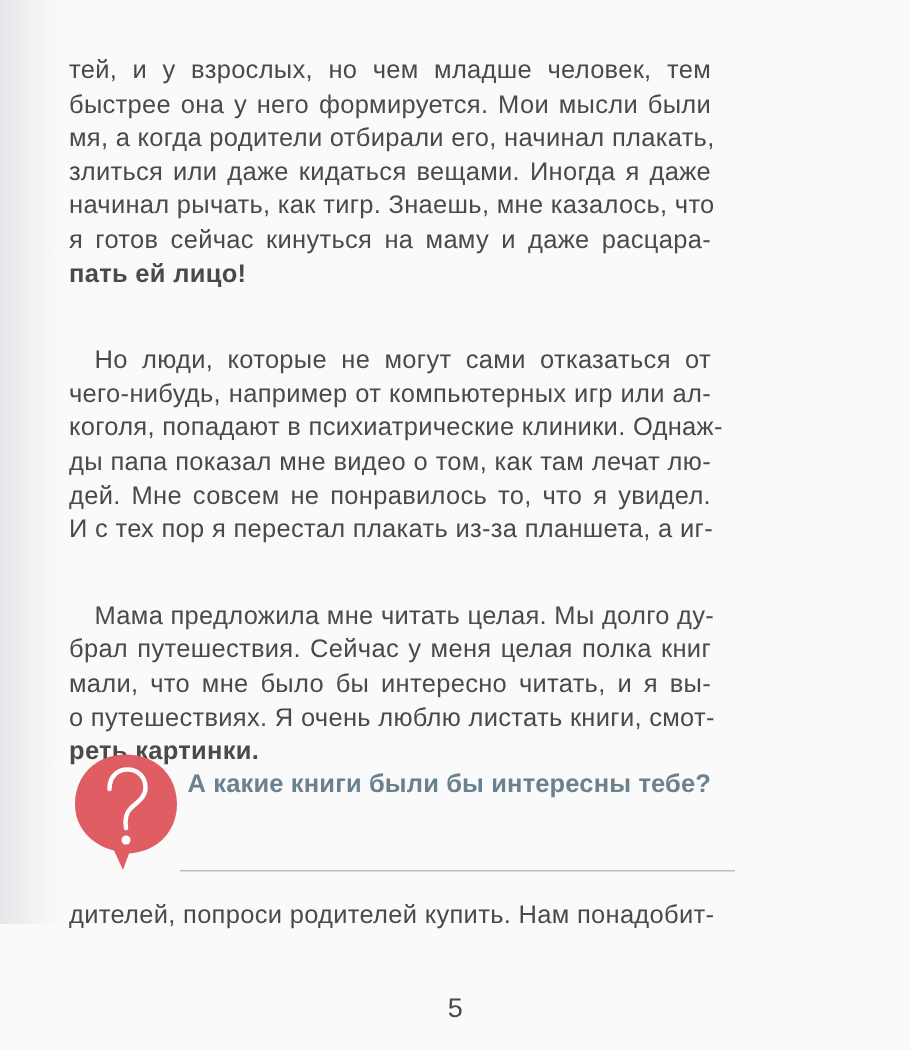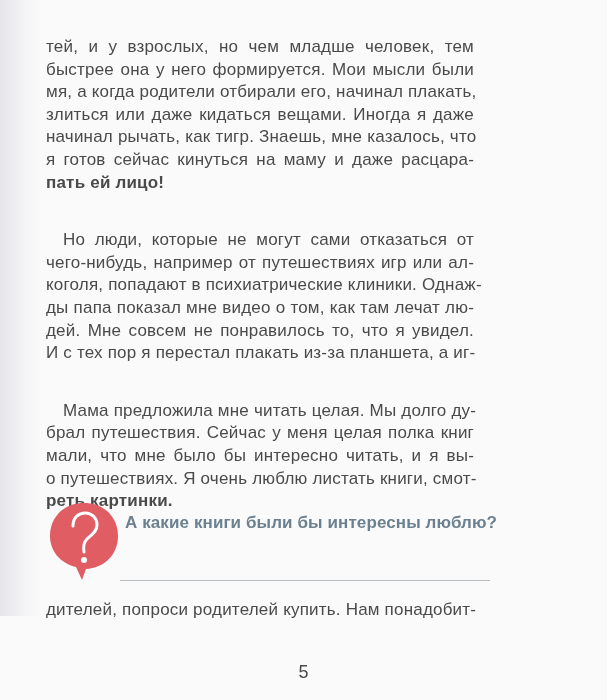--- a/index.html
+++ b/index.html
@@ -57,39 +57,39 @@
 
   <div class="body-text" id="block1">
     <span class="line">тей, и у взрослых, но чем младше человек, тем</span>
     <span class="line">быстрее она у него формируется. Мои мысли были</span>
     <span class="line">мя, а когда родители отбирали его, начинал плакать,</span>
     <span class="line">злиться или даже кидаться вещами. Иногда я даже</span>
     <span class="line">начинал рычать, как тигр. Знаешь, мне казалось, что</span>
     <span class="line">я готов сейчас кинуться на маму и даже расцара-</span>
     <span class="line last">пать ей лицо!</span>
     <span class="line indent">Но люди, которые не могут сами отказаться от</span>
-    <span class="line">чего-нибудь, например от путешествиях игр или ал-</span>
+    <span class="line">чего-нибудь, например от компьютерных игр или ал-</span>
     <span class="line">коголя, попадают в психиатрические клиники. Однаж-</span>
     <span class="line">ды папа показал мне видео о том, как там лечат лю-</span>
     <span class="line">дей. Мне совсем не понравилось то, что я увидел.</span>
     <span class="line">И с тех пор я перестал плакать из-за планшета, а иг-</span>
     <span class="line indent">Мама предложила мне читать целая. Мы долго ду-</span>
     <span class="line">брал путешествия. Сейчас у меня целая полка книг</span>
     <span class="line">мали, что мне было бы интересно читать, и я вы-</span>
     <span class="line">о путешествиях. Я очень люблю листать книги, смот-</span>
     <span class="line last">реть картинки.</span>
   </div>
 
   <div class="question">
     <svg class="q-bubble" viewBox="0 0 72 82" width="72" height="82">
       <path d="M36 4 C56 4 70 18 70 37 C70 56 56 69 38 70 L34 81 L28 68 C12 64 2 52 2 37 C2 18 16 4 36 4 Z" fill="#e05d63"></path>
       <path d="M25 27 C25 18 31 14 37 14 C44 14 49 19 49 26 C49 33 43 36 39 40 C36 43 35 47 36 53" fill="none" stroke="#ffffff" stroke-width="3" stroke-linecap="round"></path>
       <circle cx="36" cy="61" r="3" fill="#ffffff"></circle>
     </svg>
-    <span class="q-text">А какие книги были бы интересны люблю?</span>
+    <span class="q-text">А какие книги были бы интересны тебе?</span>
     <div class="q-line"></div>
   </div>
 
   <div class="body-text" id="block2">
     <span class="line">дителей, попроси родителей купить. Нам понадобит-</span>
   </div>
 
   <div class="page-number">5</div>
 </div>
 

